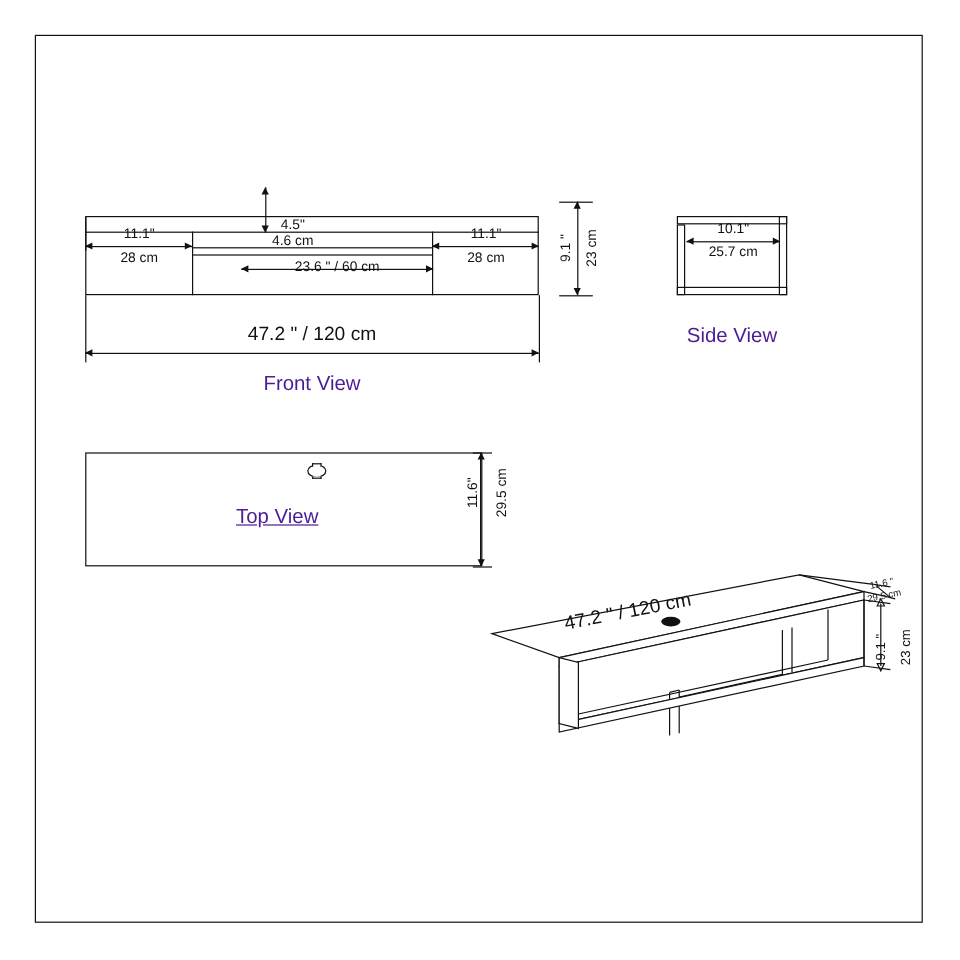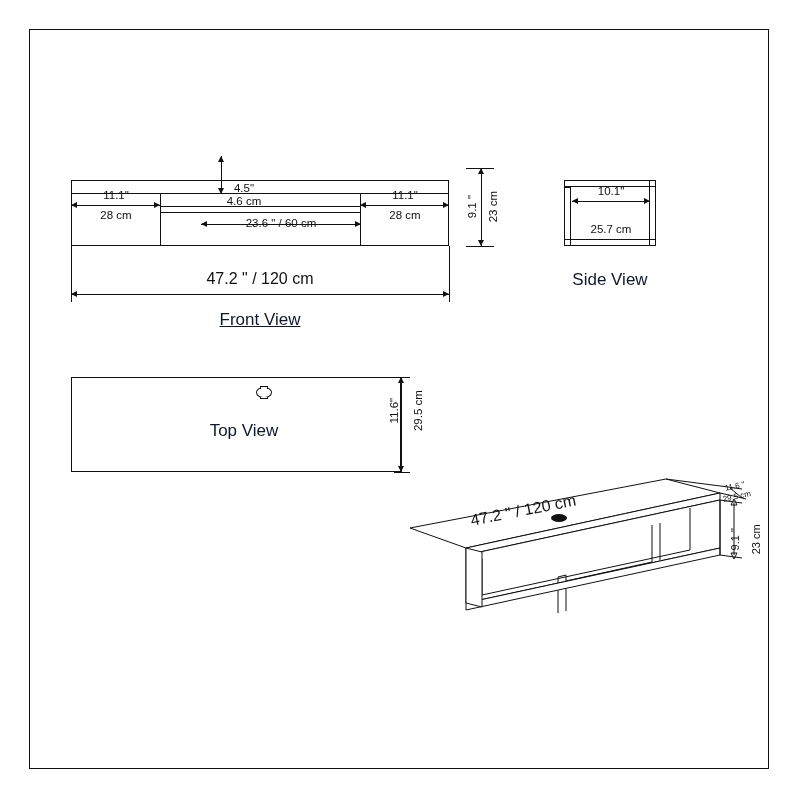--- a/index.html
+++ b/index.html
@@ -50,21 +50,21 @@
   .lbl {
     position: absolute;
     font-family: "Liberation Sans", sans-serif;
     color: #111;
     white-space: nowrap;
     line-height: 1.15;
   }
   .view-title {
     font-size: 17px;
     font-weight: 400;
-    color: #0f172a;
+    color: #4c1d95;
     text-align: center;
   }
   .dim {
     font-size: 11.5px;
     text-align: center;
     color: #111;
   }
   .dim.big {
     font-size: 16px;
   }
@@ -189,47 +189,47 @@
     <div class="lbl dim rot90" style="left:443px; top:200px; width:60px;">9.1 "</div>
     <div class="lbl dim rot90" style="left:464px; top:200px; width:60px;">23 cm</div>
 
     <div class="hline" style="left:71px; top:294px; width:378px;"></div>
     <div class="arrL" style="left:71px; top:291px;"></div>
     <div class="arrR" style="left:443px; top:291px;"></div>
     <div class="vline" style="left:71px; top:246px; height:56px;"></div>
     <div class="vline" style="left:449px; top:246px; height:56px;"></div>
     <div class="lbl dim big" style="left:140px; top:270px; width:240px;">47.2 " / 120 cm</div>
 
-    <div class="lbl view-title" style="left:160px; top:310px; width:200px;text-decoration:underline;">Front View</div>
+    <div class="lbl view-title" style="left:160px; top:310px; width:200px;">Front View</div>
   </div>
 
   <div>
 
     <div class="box" style="left:564px; top:180px; width:92px; height:7px;"></div>
 
     <div class="box" style="left:564px; top:187px; width:7px; height:59px;"></div>
 
     <div class="box" style="left:564px; top:239px; width:92px; height:7px;"></div>
 
     <div class="box" style="left:649px; top:180px; width:7px; height:66px;"></div>
 
     <div class="hline" style="left:572px; top:201px; width:78px;"></div>
     <div class="arrL" style="left:572px; top:198px;"></div>
     <div class="arrR" style="left:644px; top:198px;"></div>
     <div class="lbl dim" style="left:571px; top:185px; width:80px;">10.1"</div>
-    <div class="lbl dim" style="left:571px; top:204px; width:80px;margin-top:19px;">25.7 cm</div>
+    <div class="lbl dim" style="left:571px; top:204px; width:80px;">25.7 cm</div>
 
     <div class="lbl view-title" style="left:510px; top:270px; width:200px;">Side View</div>
   </div>
 
   <div>
     <div class="box" style="left:71px; top:377px; width:330px; height:95px;"></div>
     <div class="grommet" style="left:256px; top:387px;"></div>
 
-    <div class="lbl view-title" style="left:144px; top:421px; width:200px;">Top View</div>
+    <div class="lbl view-title" style="left:131px; top:421px; width:200px;text-decoration:underline;">Top View</div>
 
     <div class="vline" style="left:401px; top:377px; height:95px;"></div>
     <div class="arrU" style="left:398px; top:377px;"></div>
     <div class="arrD" style="left:398px; top:466px;"></div>
     <div class="hline" style="left:394px; top:377px; width:16px;"></div>
     <div class="hline" style="left:394px; top:472px; width:16px;"></div>
     <div class="lbl dim rot90" style="left:365px; top:404px; width:60px;">11.6"</div>
     <div class="lbl dim rot90" style="left:389px; top:404px; width:60px;">29.5 cm</div>
   </div>
 

